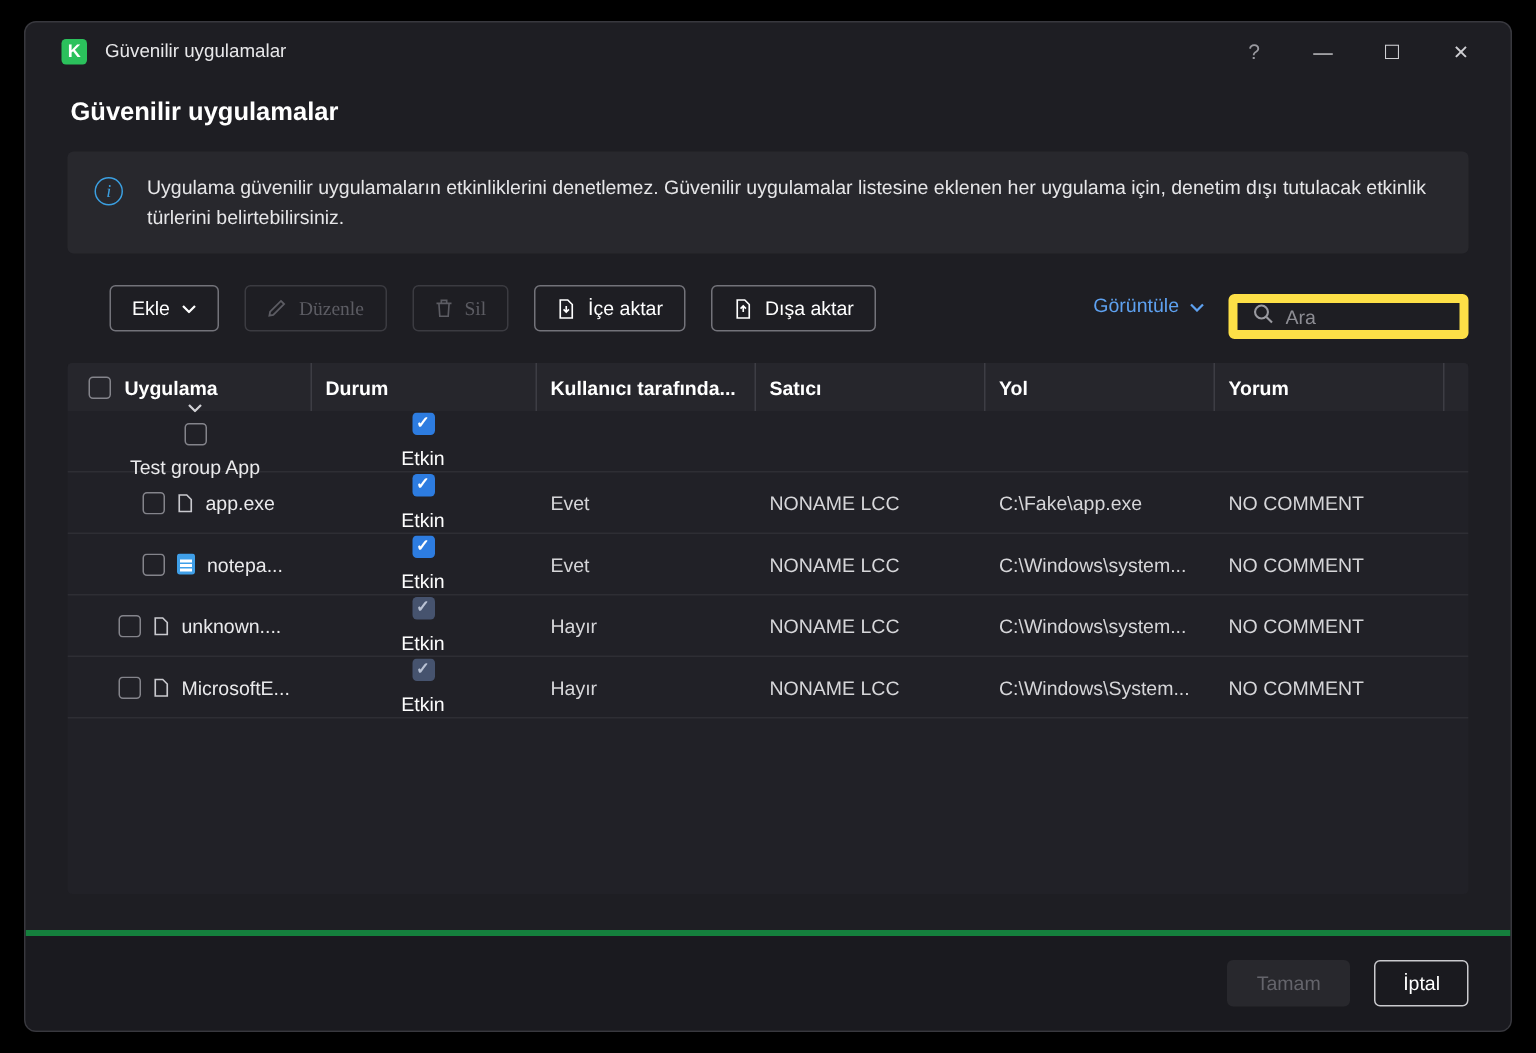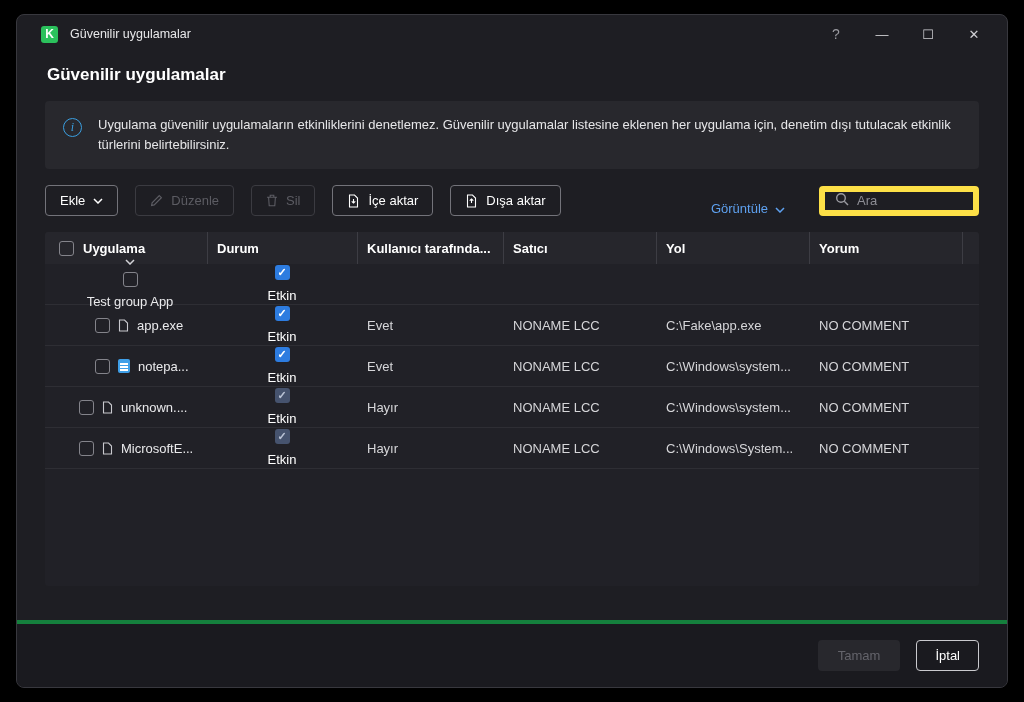--- a/index.html
+++ b/index.html
@@ -29,25 +29,25 @@
   .info-icon { width:19px; height:19px; border:1.5px solid #3b9fe0; border-radius:50%;
                color:#3b9fe0; font-size:12px; font-style:italic; flex:0 0 auto; margin-top:3px;
                display:flex; align-items:center; justify-content:center;
                font-family:"Liberation Serif", serif; }
   .info-text { font-size:13px; line-height:1.55; color:#e6e6e8; max-width:870px; }
 
   
   .toolbar { margin:16px 28px 0; display:flex; align-items:center; flex:0 0 auto; }
   .btn { height:31px; border:1px solid #73737a; border-radius:4px; background:transparent;
          color:#ffffff; font-size:13px; padding:0 14px; display:inline-flex; align-items:center;
-         gap:8px; cursor:pointer; font-family:inherit; white-space:nowrap; }
+         gap:8px; cursor:pointer; font-family:inherit; white-space:nowrap;margin-left:28px; }
   .btn + .btn { margin-left:17px; }
-  .btn.disabled { border-color:#3b3b41; color:#5c5c63; cursor:default; }
+  .btn.disabled { border-color:#3b3b41; color:#5c5c63; cursor:default;font-family:Liberation Serif, serif; }
   .btn .ic { display:inline-flex; align-items:center; }
-  .toolbar-right { margin-left:auto; display:flex; align-items:flex-end; gap:34px; }
+  .toolbar-right { margin-left:auto; display:flex; align-items:flex-start; gap:16px;margin-top:11px; }
   .view-link { color:#5ea1f0; font-size:13px; display:inline-flex; align-items:center; gap:7px; cursor:pointer; }
   .search-box { width:160px; height:30px; border:6px solid #fde047; border-radius:4px;
                 display:flex; align-items:center; gap:8px; padding:0 10px; color:#9a9aa0; }
   .search-box input { flex:1; min-width:0; background:transparent; border:none; outline:none;
                       color:#e6e6e8; font-size:13px; font-family:inherit; }
   .search-box input::placeholder { color:#8d8d94; }
 
   
   .table { margin:16px 28px 0; background:#212127; border-radius:3px; height:354px;
            display:flex; flex-direction:column; overflow:hidden; flex:0 0 auto; }

